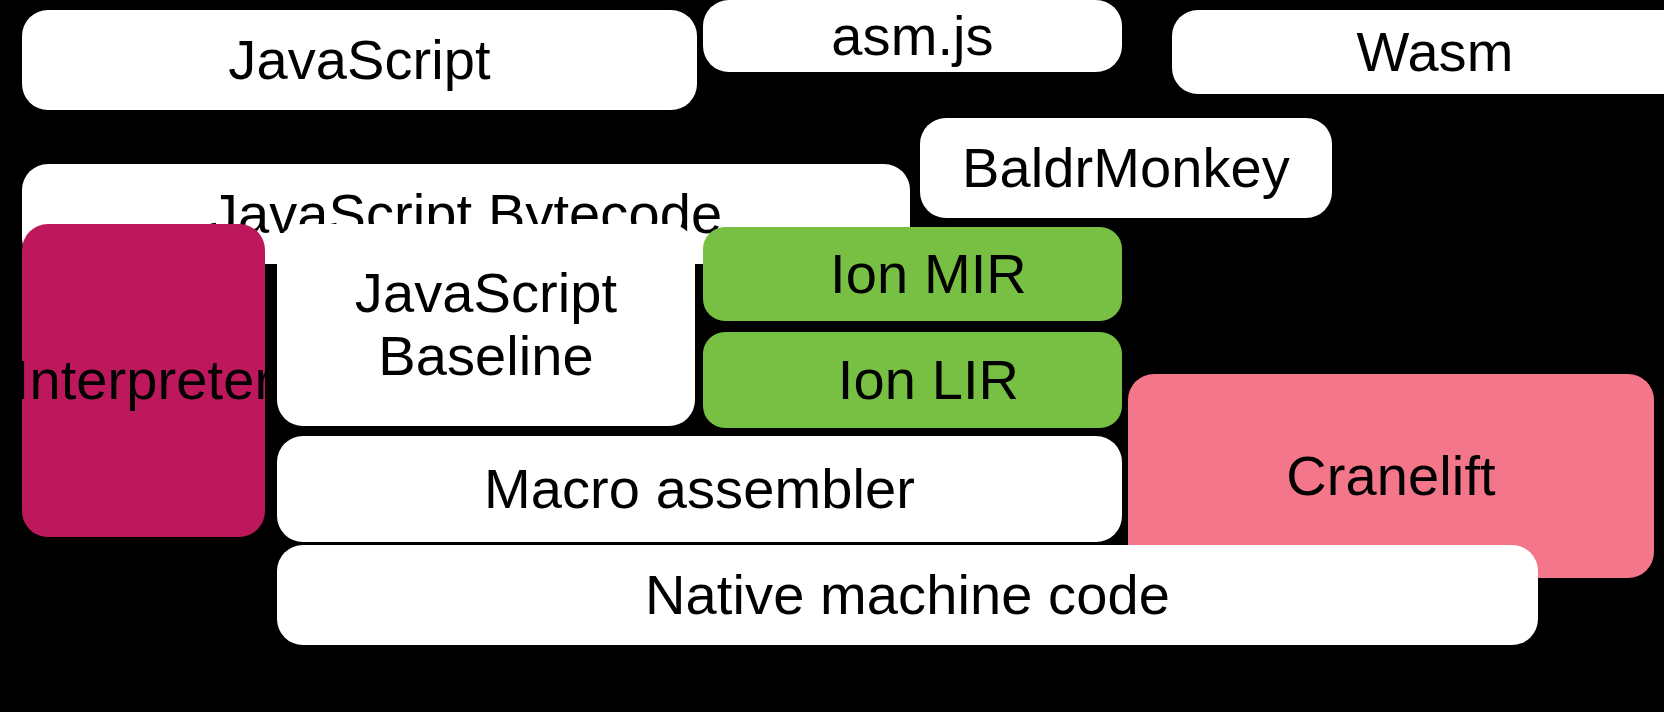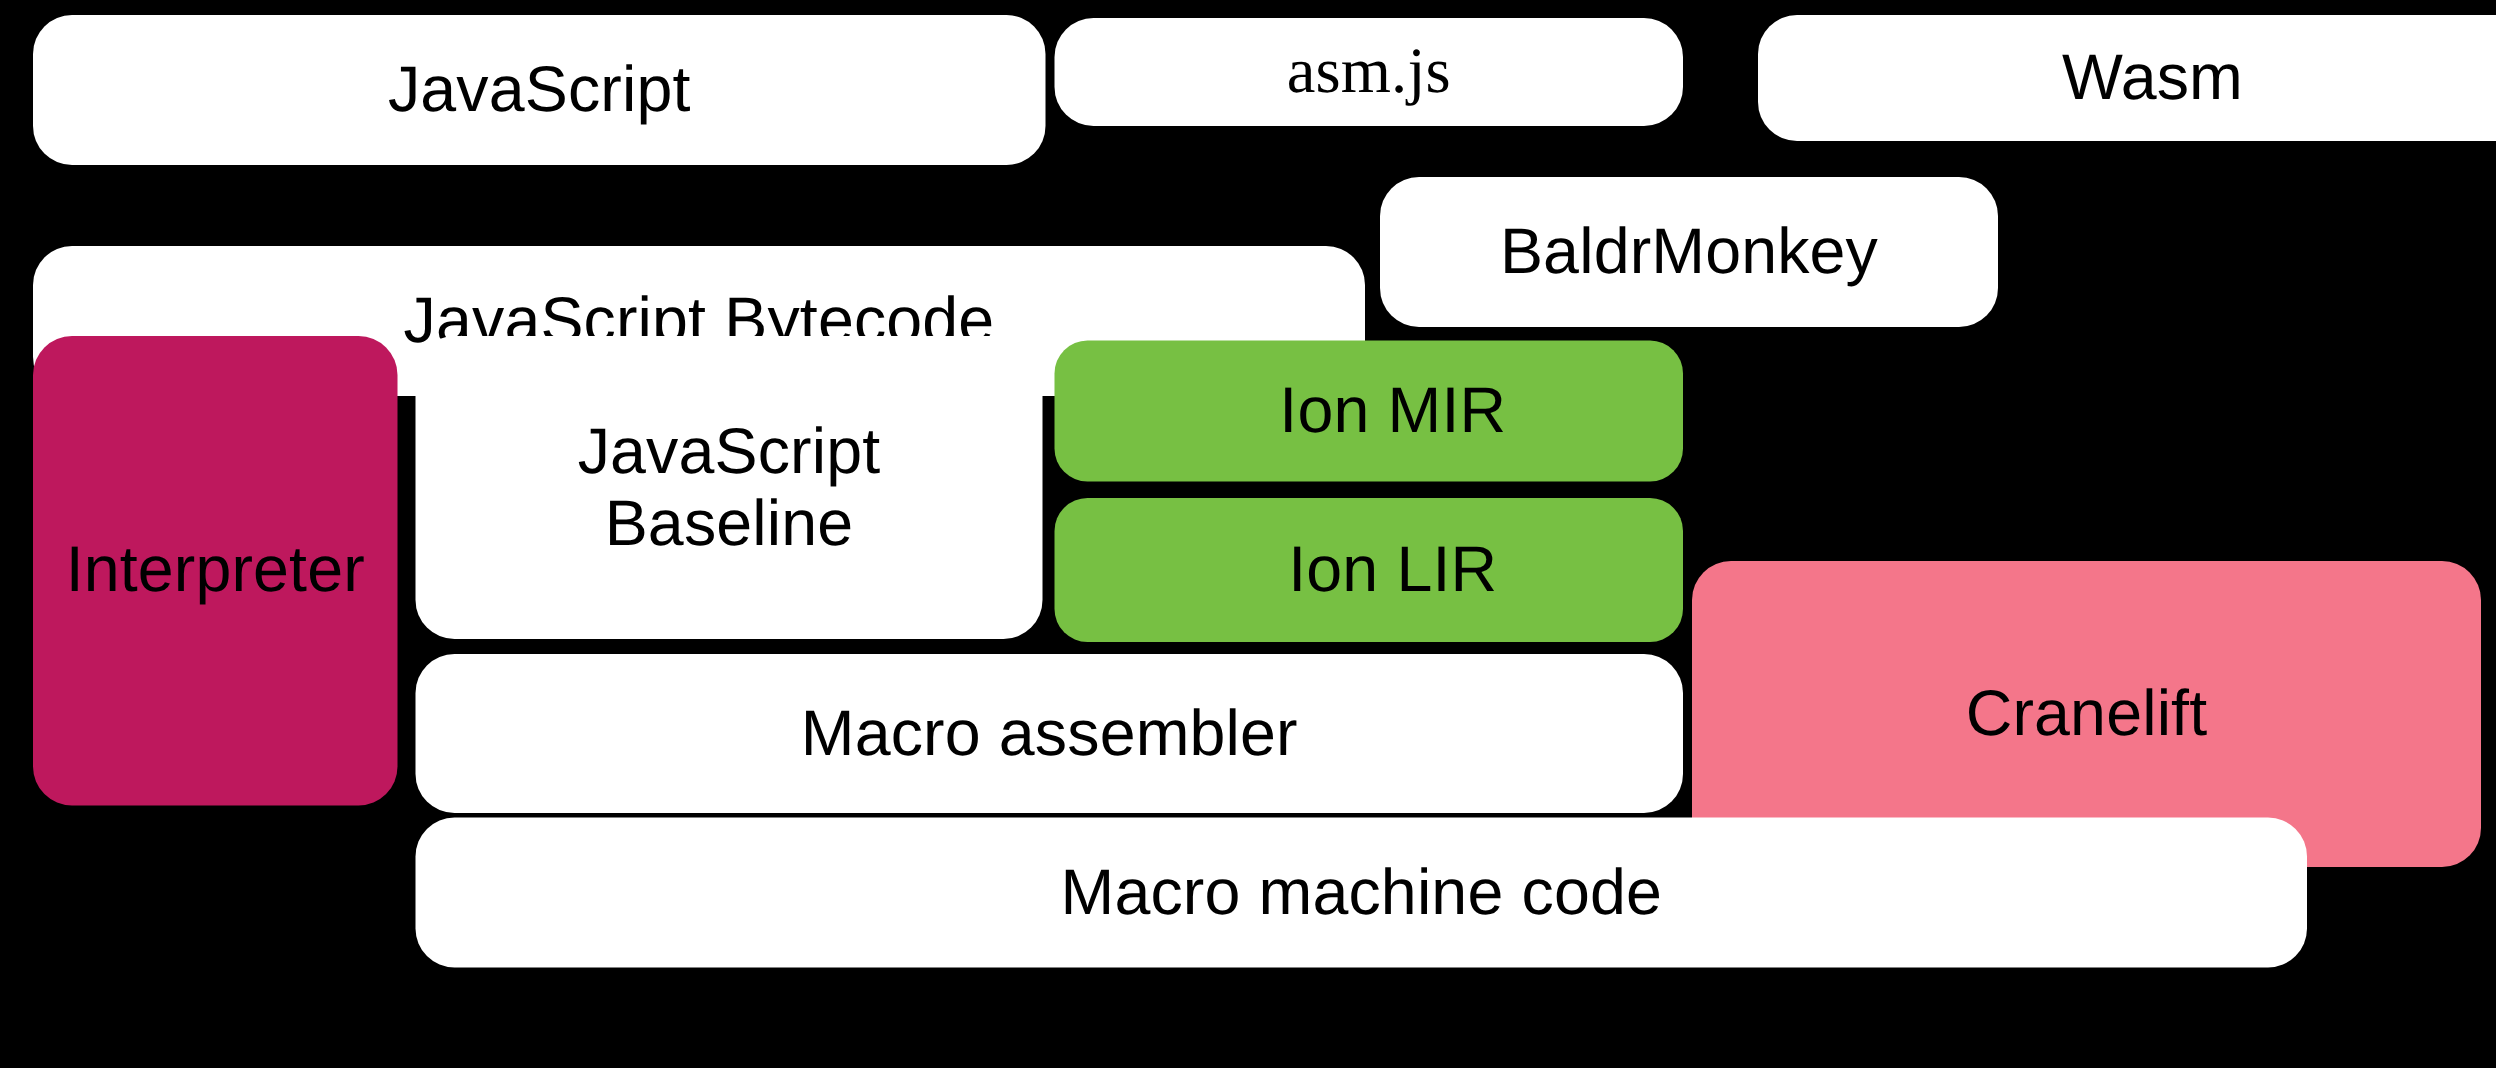--- a/index.html
+++ b/index.html
@@ -17,55 +17,55 @@
   }
   .node {
     position: absolute;
     box-sizing: border-box;
     display: flex;
     align-items: center;
     justify-content: center;
     text-align: center;
     border-radius: 26px;
     color: #000000;
-    font-size: 43px;
+    font-size: 56px;
     line-height: 1.12;
     font-weight: 400;
     letter-spacing: 0.1px;
     white-space: pre-line;
     user-select: none;
   }
   .fill-white { background: #ffffff; }
   .fill-gray  { background: #be185d; }
   .fill-green { background: #77c043; padding-left: 32px; }
   .fill-pink  { background: #f4768a; }
 </style>
 </head>
 <body>
 
 <div id="stage">
 
   <div class="node fill-white" style="left:22px; top:10px; width:675px; height:100px;">JavaScript</div>
 
-  <div class="node fill-white" style="left:703px; top:12px; width:419px; height:72px;font-family:Liberation Serif, serif;">asm.js</div>
+  <div class="node fill-white" style="left:703px; top:0; width:419px; height:72px;">asm.js</div>
 
   <div class="node fill-white" style="left:1172px; top:10px; width:526px; height:84px;">Wasm</div>
 
   <div class="node fill-white" style="left:22px; top:118px; width:888px; height:100px;margin-top:46px;">JavaScript Bytecode</div>
 
   <div class="node fill-white" style="left:920px; top:118px; width:412px; height:100px;">BaldrMonkey</div>
 
   <div class="node fill-gray" style="left:22px; top:224px; width:243px; height:313px;">Interpreter</div>
 
   <div class="node fill-white" style="left:277px; top:224px; width:418px; height:202px;">JavaScript
 Baseline</div>
 
   <div class="node fill-green" style="left:703px; top:227px; width:419px; height:94px; border-radius:22px;">Ion MIR</div>
 
   <div class="node fill-green" style="left:703px; top:332px; width:419px; height:96px; border-radius:22px;">Ion LIR</div>
 
   <div class="node fill-pink" style="left:1128px; top:333px; width:526px; height:204px;margin-top:41px;">Cranelift</div>
 
   <div class="node fill-white" style="left:277px; top:436px; width:845px; height:106px;">Macro assembler</div>
 
-  <div class="node fill-white" style="left:277px; top:545px; width:1261px; height:100px;">Macro machine code</div>
+  <div class="node fill-white" style="left:277px; top:545px; width:1261px; height:100px;">Native machine code</div>
 
 </div>
 
 </body></html>

